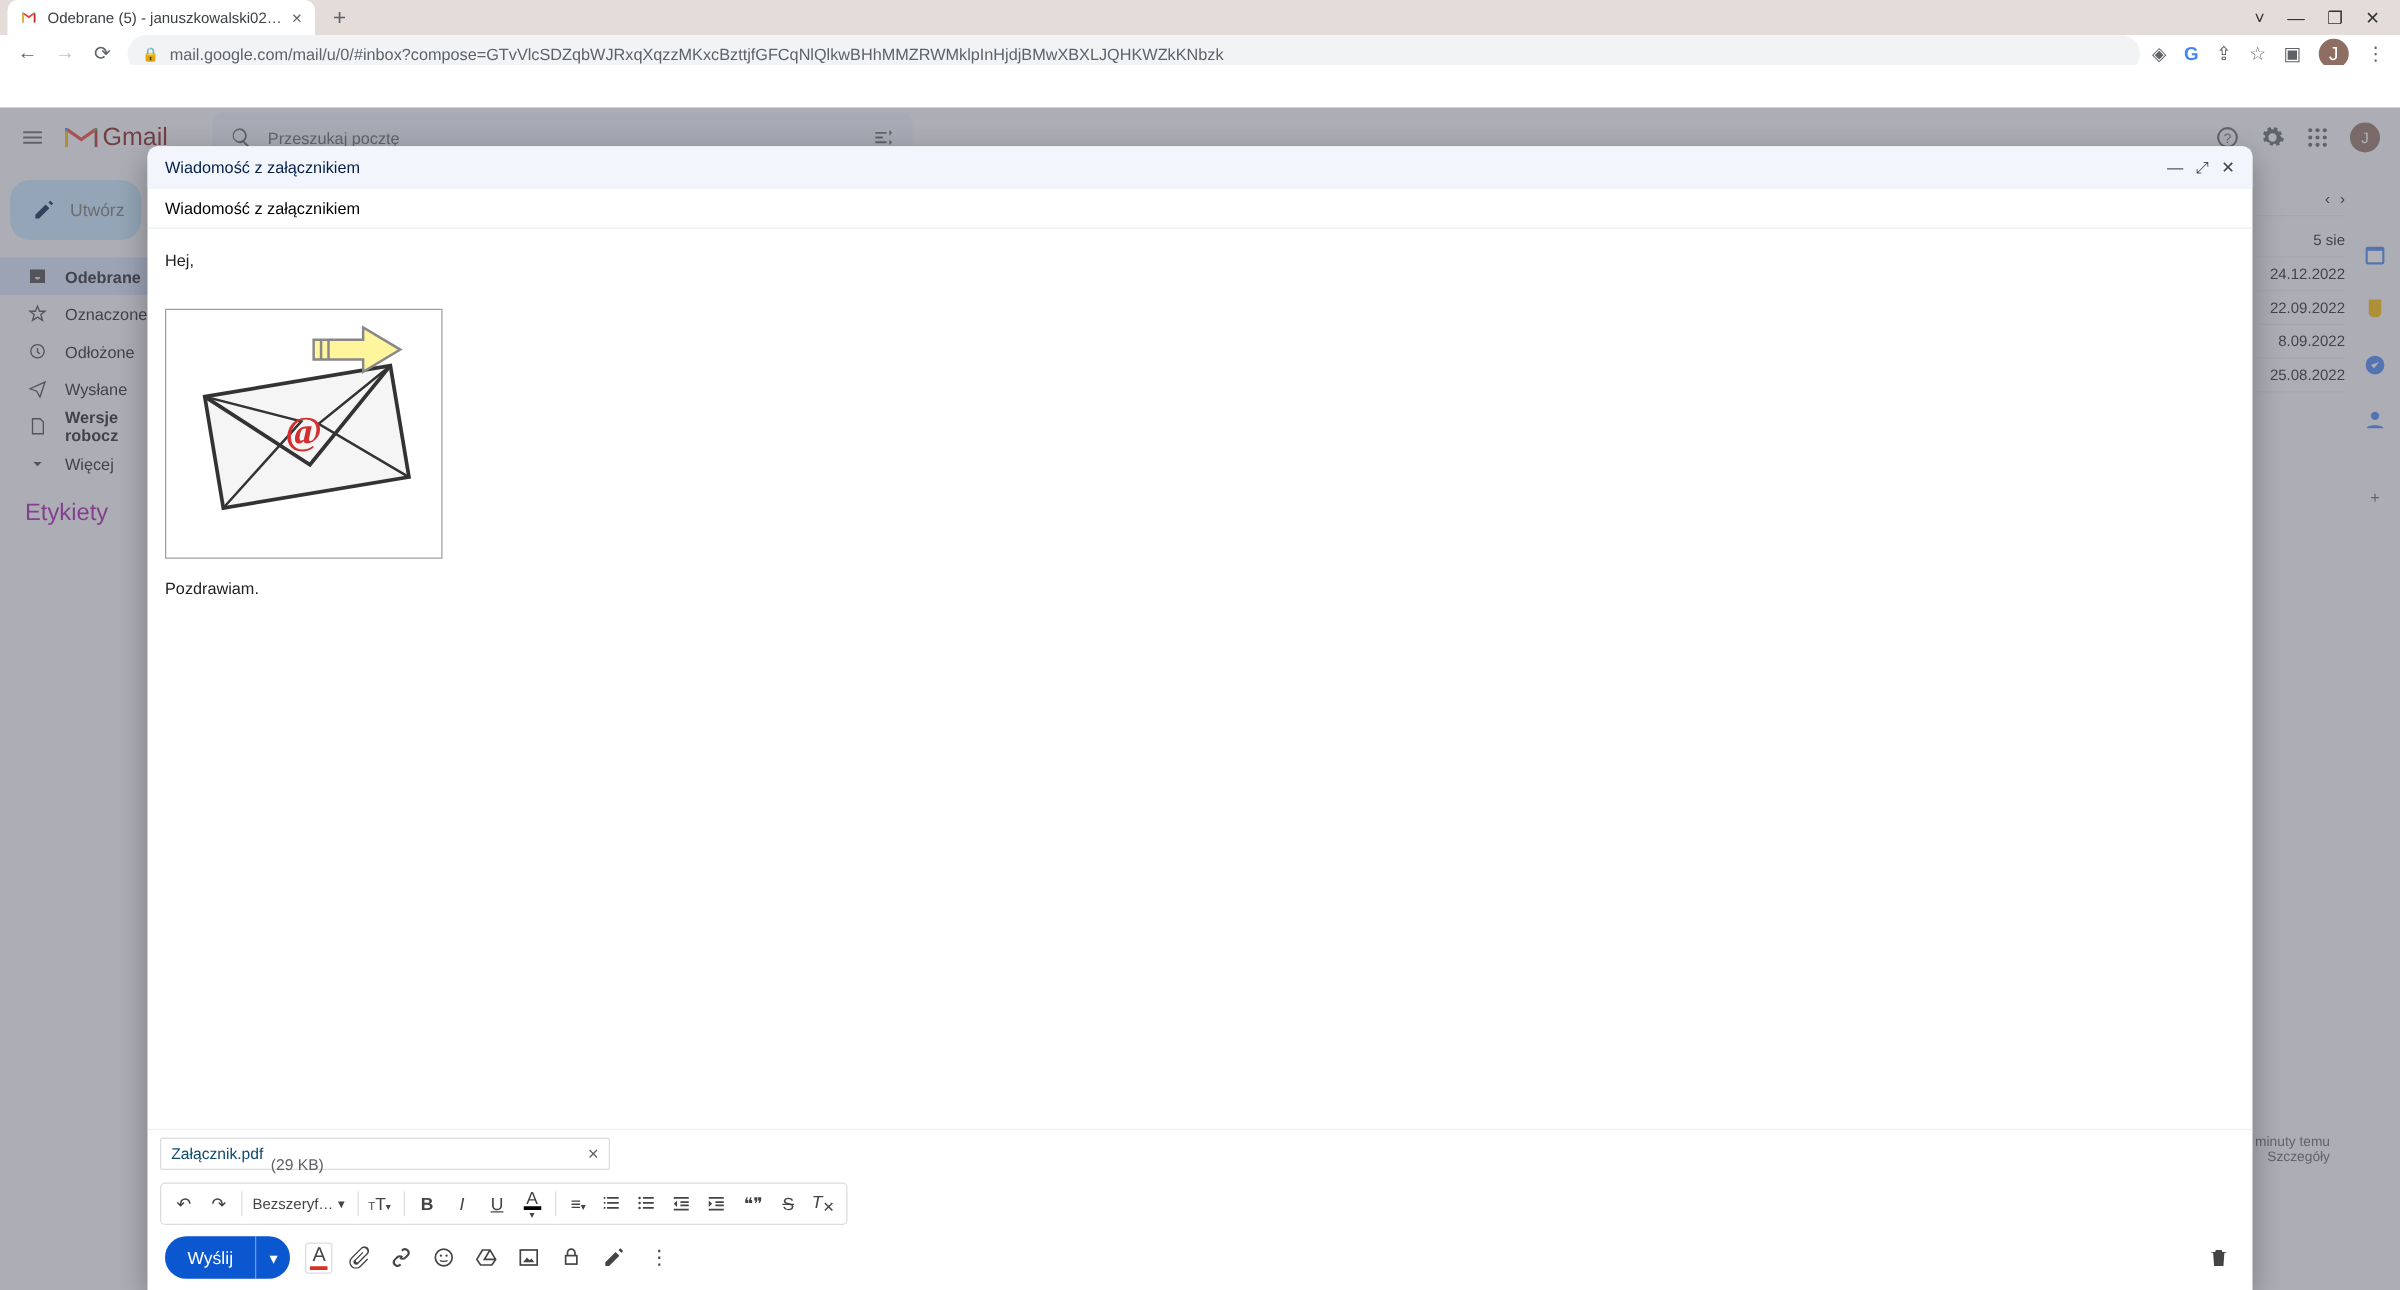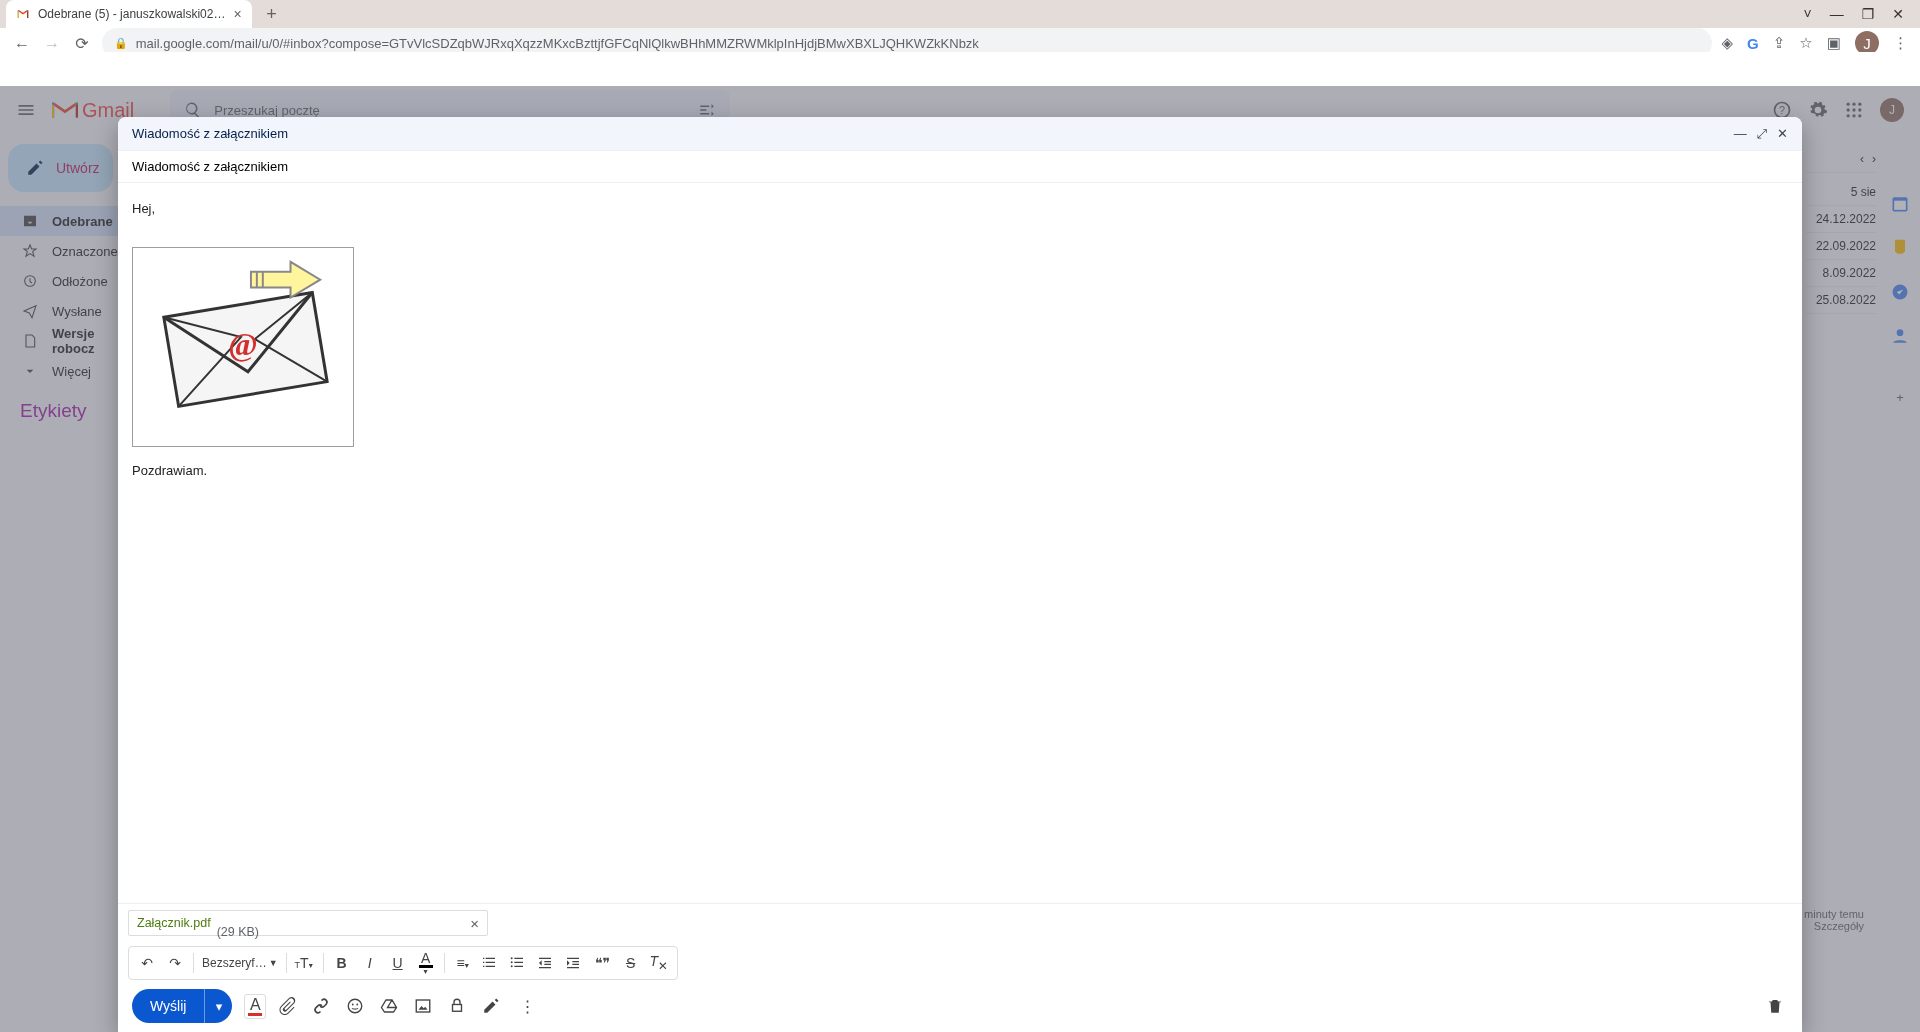--- a/index.html
+++ b/index.html
@@ -23,27 +23,27 @@
   .addr-icons { display: flex; gap: 14px; color: #5f6368; align-items: center; }
   .addr-icons span { cursor: pointer; font-size: 15px; }
   .avatar-sm { width: 24px; height: 24px; border-radius: 50%; background: #8e6e63; color: #fff; display: flex; align-items: center; justify-content: center; font-size: 12px; }
 
   
   .gmail-app { position: absolute; top: 86px; left: 0; right: 0; bottom: 0; background: #f6f8fc; }
   .gmail-overlay { position: absolute; inset: 0; background: rgba(100,100,110,0.5); }
 
   .gmail-header { height: 48px; display: flex; align-items: center; padding: 0 16px; gap: 16px; }
   .hamburger { cursor: pointer; color: #5f6368; }
-  .gmail-logo { display: flex; align-items: center; gap: 4px; font-size: 20px; color: #ef4444; }
+  .gmail-logo { display: flex; align-items: center; gap: 4px; font-size: 20px; color: #7f1d1d; }
   .searchbox { margin-left: 20px; flex: 0 0 560px; height: 40px; background: #eaf1fb; border-radius: 8px; display: flex; align-items: center; padding: 0 14px; gap: 12px; color: #5f6368; }
   .header-right { margin-left: auto; display: flex; gap: 16px; align-items: center; color: #5f6368; }
 
   .gmail-body { position: absolute; top: 48px; left: 0; right: 0; bottom: 0; display: flex; }
   .left-nav { width: 140px; padding-top: 10px; }
-  .compose-btn { margin-left: 8px; height: 48px; border-radius: 16px; background: #c2e7ff; display: flex; align-items: center; padding: 0 18px; gap: 12px; font-size: 14px; color: #be185d; width: 105px;}
+  .compose-btn { margin-left: 8px; height: 48px; border-radius: 16px; background: #c2e7ff; display: flex; align-items: center; padding: 0 18px; gap: 12px; font-size: 14px; color: #737373; width: 105px;}
   .nav-list { margin-top: 14px; }
   .nav-item { height: 30px; display: flex; align-items: center; gap: 14px; padding-left: 22px; font-size: 13px; color: #202124; border-radius: 0 16px 16px 0; }
   .nav-item.active { background: #d3e3fd; font-weight: bold; }
   .labels-title { padding: 14px 0 0 20px; font-size: 19px; font-weight: 500; color: #a21caf; }
 
   .right-strip { width: 40px; margin-left: auto; padding-top: 60px; display: flex; flex-direction: column; gap: 24px; align-items: center; color: #5f6368; }
 
   .inbox-peek { position: absolute; top: 60px; right: 44px; width: 70px; font-size: 12px; color: #202124; text-align: right; }
   .inbox-peek div { padding: 6px 0; border-bottom: 1px solid rgba(0,0,0,0.05); }
   .peek-hdr { display:flex; justify-content:flex-end; gap:8px; align-items:center; margin-bottom:6px;}
@@ -55,21 +55,21 @@
   .compose-hdr-ctrls { margin-left: auto; display: flex; gap: 10px; color: #444; }
   .compose-hdr-ctrls span { cursor: pointer; font-size: 13px; }
   .compose-row { padding: 8px 14px; border-bottom: 1px solid #eceff1; font-size: 13px; color: #222; }
   .compose-row input { border:none; outline:none; width:100%; font-size:13px; }
   .compose-body { flex: 1; padding: 12px 14px; font-size: 13px; color: #222; overflow-y: auto; }
   .compose-body p { margin: 6px 0; }
   .body-image { width: 222px; height: 200px; border: 1px solid #9e9e9e; margin: 10px 0 16px 0; position: relative; background:#fff;}
 
   .attachment-strip { border-top: 1px solid #eceff1; padding: 6px 10px; }
   .attachment-chip { width: 360px; height: 26px; border: 1px solid #dadce0; border-radius: 2px; display: flex; align-items: center; padding: 0 8px; gap: 6px; font-size: 12.5px; }
-  .attachment-chip .fname { color: #4d7c0f; }
+  .attachment-chip .fname { color: #0c4a6e; }
   .attachment-chip .fsize { color: #5f6368; margin-top: 17px; }
   .attachment-chip .remove { margin-left: auto; color: #5f6368; cursor: pointer; font-size: 15px;}
 
   .format-toolbar { margin: 4px 10px 0 10px; border: 1px solid #dadce0; border-radius: 4px; height: 34px; display: flex; align-items: center; padding: 0 8px; gap: 8px; color: #444; font-size: 14px; width:fit-content;}
   .format-toolbar .divider { width: 1px; height: 20px; background: #dadce0; }
   .fmt-btn { cursor: pointer; min-width: 20px; text-align: center; }
   .font-sel { font-size: 12px; display:flex; align-items:center; gap:2px;}
 
   .compose-footer { height: 52px; display: flex; align-items: center; padding: 0 14px; gap: 12px; }
   .send-btn { height: 34px; background: #0b57d0; color: #fff; border-radius: 18px; display: flex; align-items: center; overflow: hidden; cursor:pointer;}

